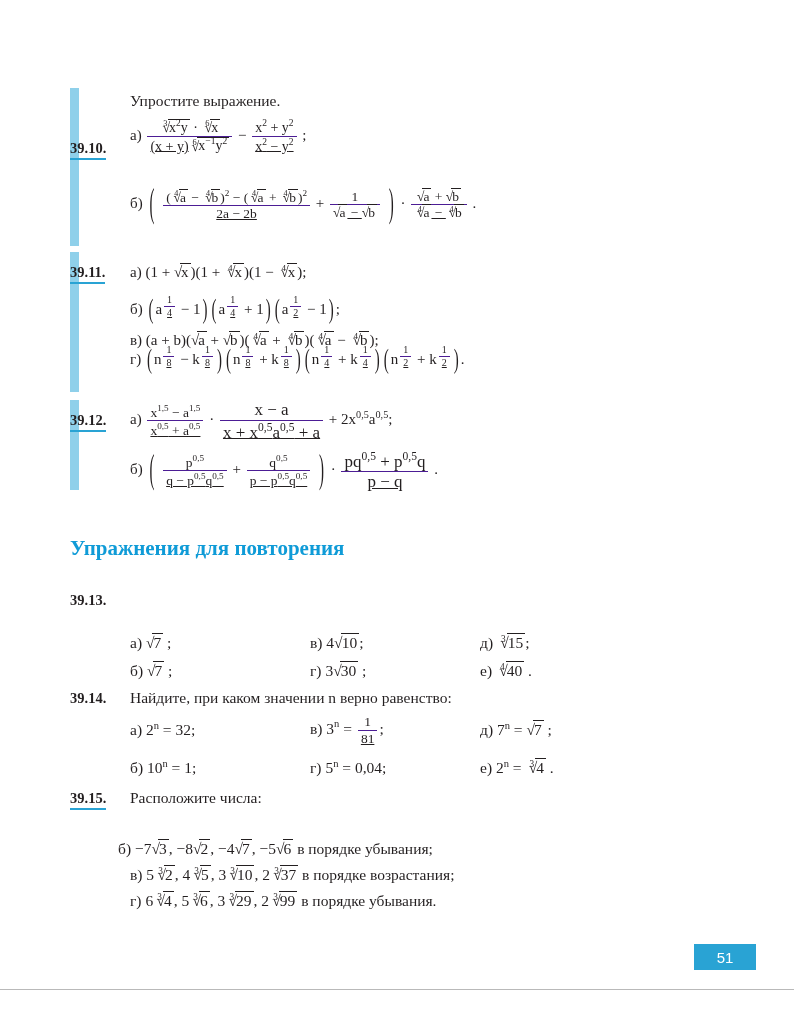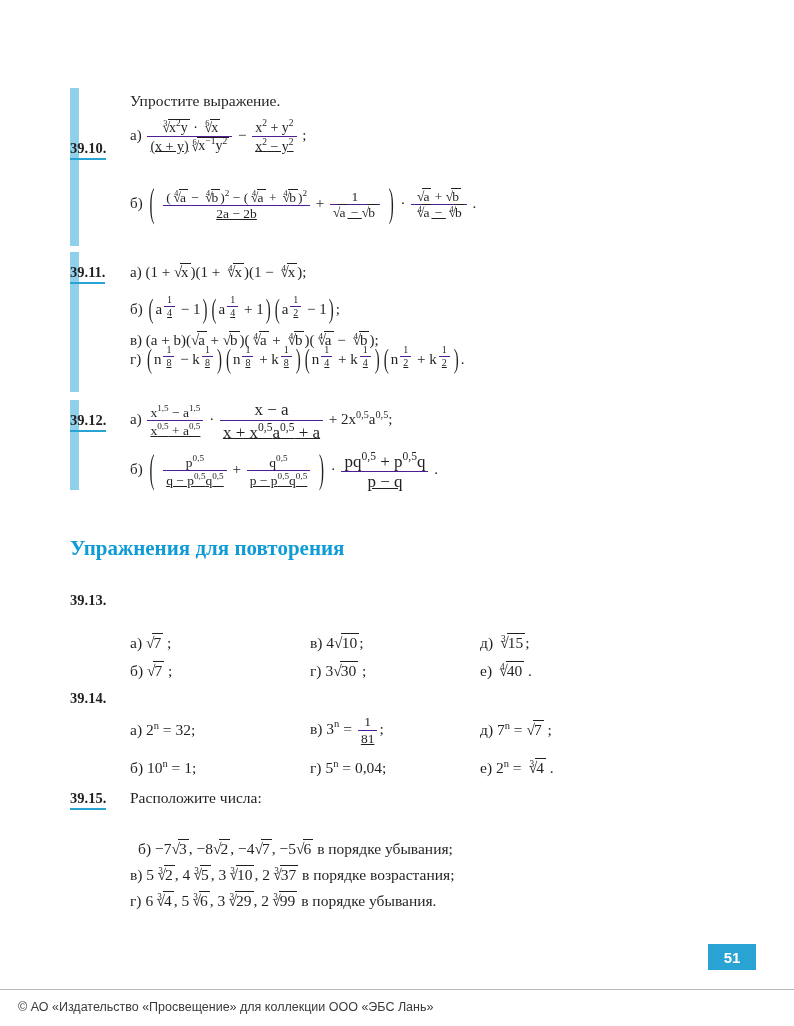--- a/index.html
+++ b/index.html
@@ -125,26 +125,26 @@
     position: absolute;
     font-size: 15.5px;
     line-height: 1.35;
   }
 
   
   .page-num {
     position: absolute;
     right: 38px;
     bottom: 56px;
-    width: 48px;
+    width: 62px;
     height: 26px;
     background: #29a3d4;
     color: #ffffff;
     font-family: "Liberation Sans", sans-serif;
-    font-weight: bold;
+    font-weight: normal;
     font-size: 15px;
     display: flex;
     align-items: center;
     justify-content: center;
   }
 
   
   .footer-rule {
     position: absolute;
     left: 0;
@@ -294,20 +294,21 @@
   <div class="cols" style="left:480px; top:634px;">
     <span>д)</span>
     <span class="rad"><span class="idx">3</span><span class="sign">√</span><span class="body">15</span></span>;
   </div>
   <div class="cols" style="left:480px; top:662px;">
     <span>е)</span>
     <span class="rad"><span class="idx">4</span><span class="sign">√</span><span class="body">40</span></span> .
   </div>
 
   <div class="num" style="left:70px; top:690px;">39.14.</div>
+  <div class="ex-text" style="left:130px; top:688px;">Найдите, при каком значении n верно равенство:</div>
 
   <div class="cols" style="left:130px; top:720px;">
     <span>а)</span>
     2<span class="sup">n</span> = 32;
   </div>
   <div class="cols" style="left:130px; top:758px;">
     <span>б)</span>
     10<span class="sup">n</span> = 1;
   </div>
   <div class="cols" style="left:310px; top:714px;">
@@ -324,31 +325,30 @@
     7<span class="sup">n</span> = <span class="rad"><span class="sign">√</span><span class="body">7</span></span> ;
   </div>
   <div class="cols" style="left:480px; top:758px;">
     <span>е)</span>
     2<span class="sup">n</span> = <span class="rad"><span class="idx">3</span><span class="sign">√</span><span class="body">4</span></span> .
   </div>
 
   <div class="num underline" style="left:70px; top:790px;">39.15.</div>
   <div class="ex-text" style="left:130px; top:788px;">Расположите числа:</div>
 
-  <div class="cols" style="left:138px; top:840px;">
+  <div class="cols" style="left:118px; top:840px;">
     <span>б)</span>
     −7<span class="rad"><span class="sign">√</span><span class="body">3</span></span>, −8<span class="rad"><span class="sign">√</span><span class="body">2</span></span>, −4<span class="rad"><span class="sign">√</span><span class="body">7</span></span>, −5<span class="rad"><span class="sign">√</span><span class="body">6</span></span> в порядке убывания;
   </div>
   <div class="cols" style="left:130px; top:866px;">
     <span>в)</span>
     5<span class="rad"><span class="idx">3</span><span class="sign">√</span><span class="body">2</span></span>, 4<span class="rad"><span class="idx">3</span><span class="sign">√</span><span class="body">5</span></span>, 3<span class="rad"><span class="idx">3</span><span class="sign">√</span><span class="body">10</span></span>, 2<span class="rad"><span class="idx">3</span><span class="sign">√</span><span class="body">37</span></span> в порядке возрастания;
   </div>
   <div class="cols" style="left:130px; top:892px;">
     <span>г)</span>
     6<span class="rad"><span class="idx">3</span><span class="sign">√</span><span class="body">4</span></span>, 5<span class="rad"><span class="idx">3</span><span class="sign">√</span><span class="body">6</span></span>, 3<span class="rad"><span class="idx">3</span><span class="sign">√</span><span class="body">29</span></span>, 2<span class="rad"><span class="idx">3</span><span class="sign">√</span><span class="body">99</span></span> в порядке убывания.
   </div>
 
   <div class="page-num">51</div>
 
   <div class="footer-rule"></div>
-  <div class="footer-text">© АО «Издательство «Просвещение» для коллекции ООО «ЭБС Лань»</div>
 
 </div>
 
 </body></html>

